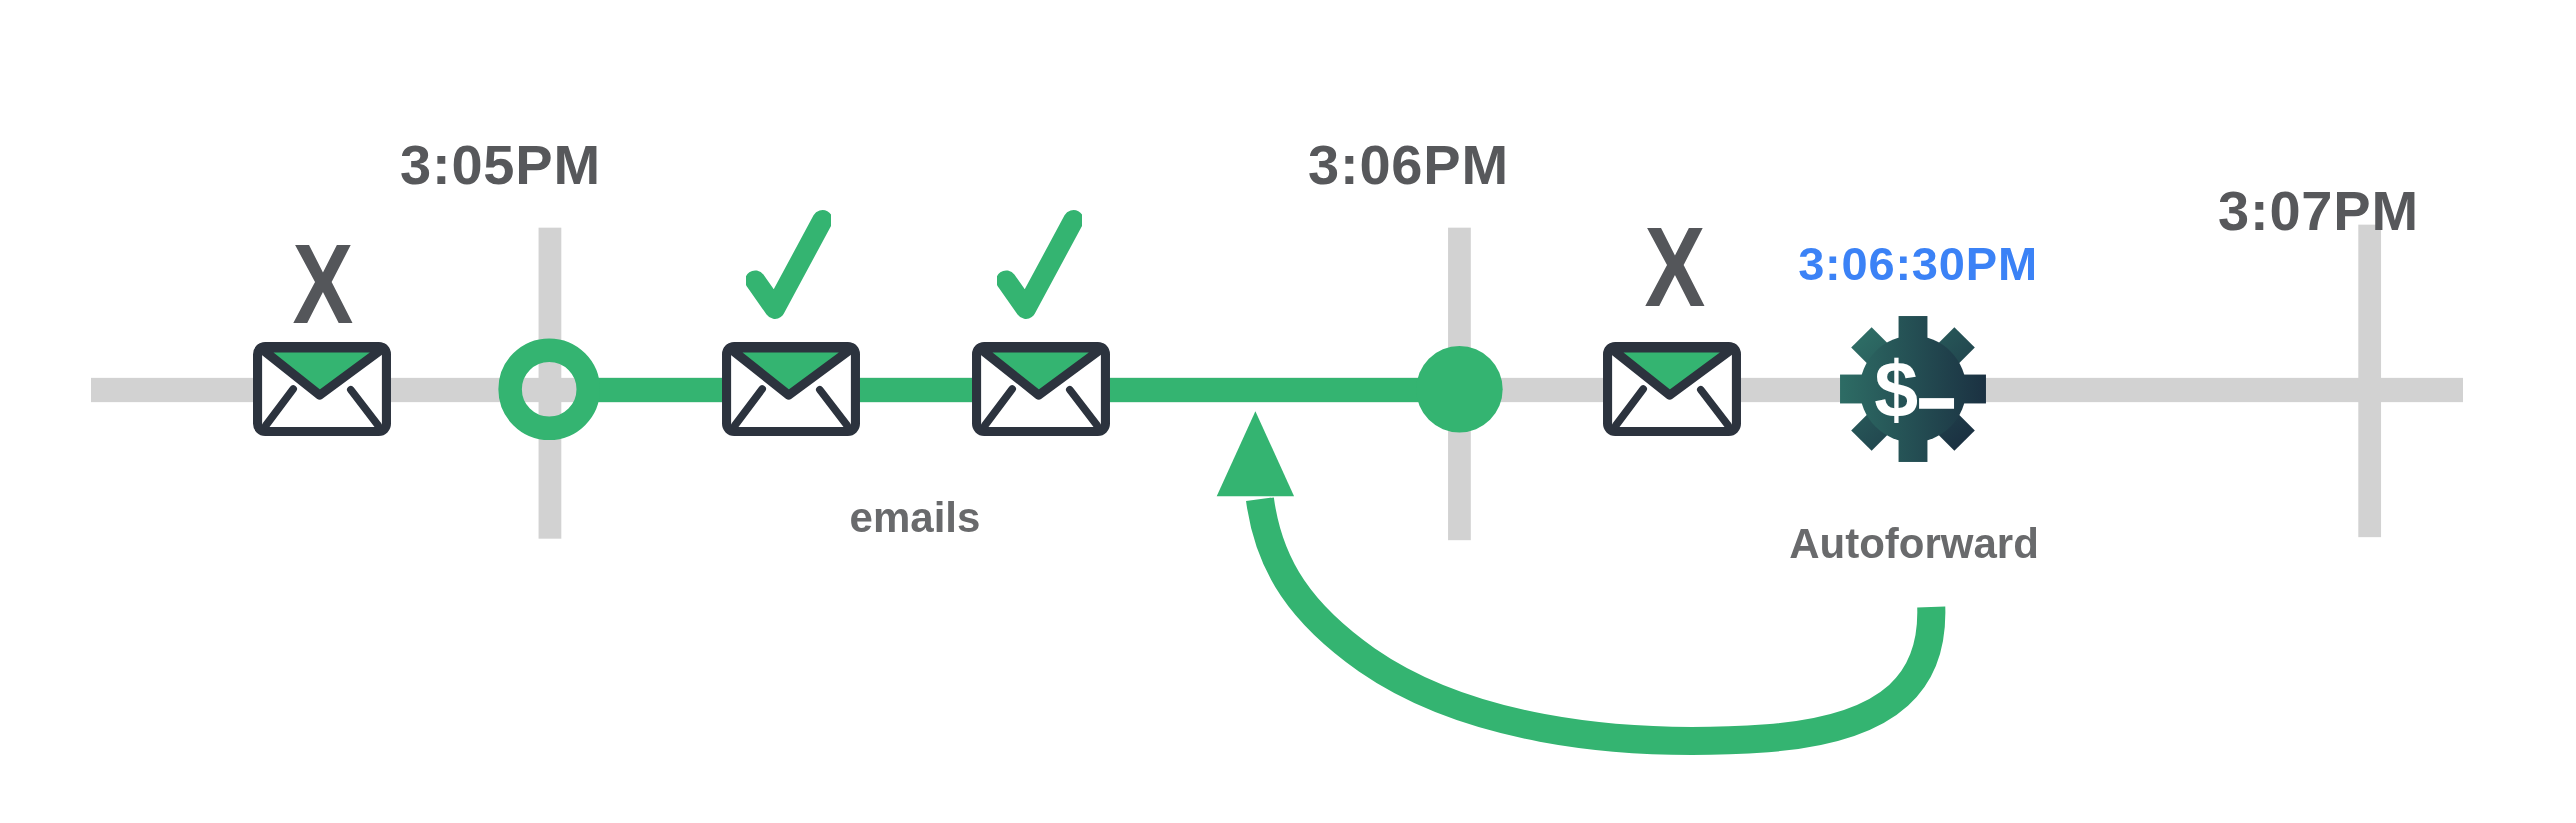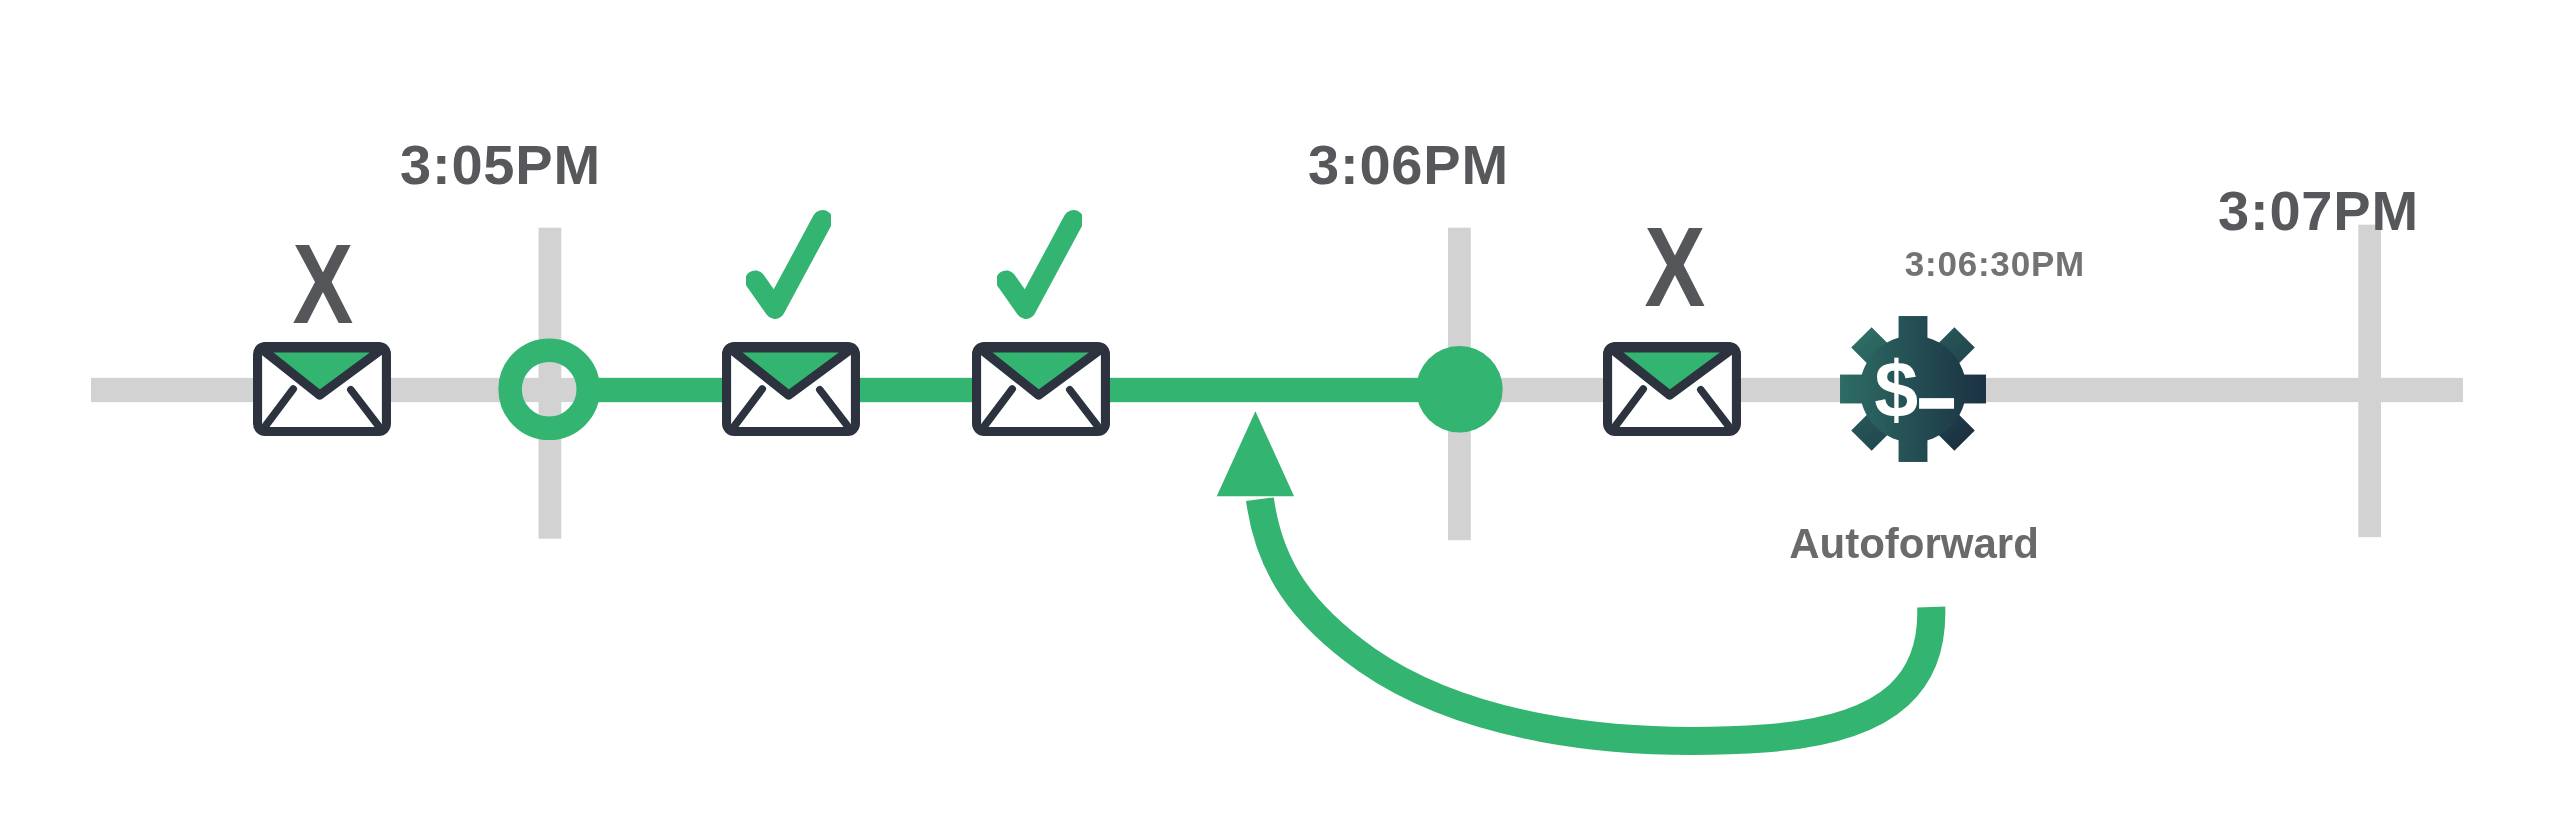--- a/index.html
+++ b/index.html
@@ -17,25 +17,25 @@
     width:303px;
     font-weight:bold;
     font-size:56px;
     line-height:44px;
     color:#57585b;
     letter-spacing:0.8px;
   }
   .sub-time-label{
     position:absolute;
     width:334px;
-    text-align:right;
+    text-align:center;
     font-weight:bold;
-    font-size:35px;
+    font-size:47px;
     line-height:35px;
-    color:#737373;
+    color:#3b82f6;
     letter-spacing:0.8px;
   }
   .caption{
     position:absolute;
     width:470px;
     text-align:center;
     font-weight:bold;
     color:#696a6c;
   }
   .caption .cap-line{display:block;}
@@ -161,19 +161,20 @@
     <text x="78" y="137" font-size="104" fill="#ffffff" text-anchor="middle">$</text>
     <rect x="108" y="112" width="46" height="14" fill="#ffffff"></rect>
   </svg>
 
   <div id="time-305" class="time-label">3:05PM</div>
   <div id="time-306" class="time-label">3:06PM</div>
   <div id="time-307" class="time-label">3:07PM</div>
   <div id="time-30630" class="sub-time-label">3:06:30PM</div>
 
   <div id="caption-alert-emails" class="caption">
+    <span class="cap-line">emails</span>
   </div>
   <div id="caption-autoforward" class="caption">
     <span class="cap-line">Autoforward</span>
   </div>
 
 </div>
 
 
 </body></html>

